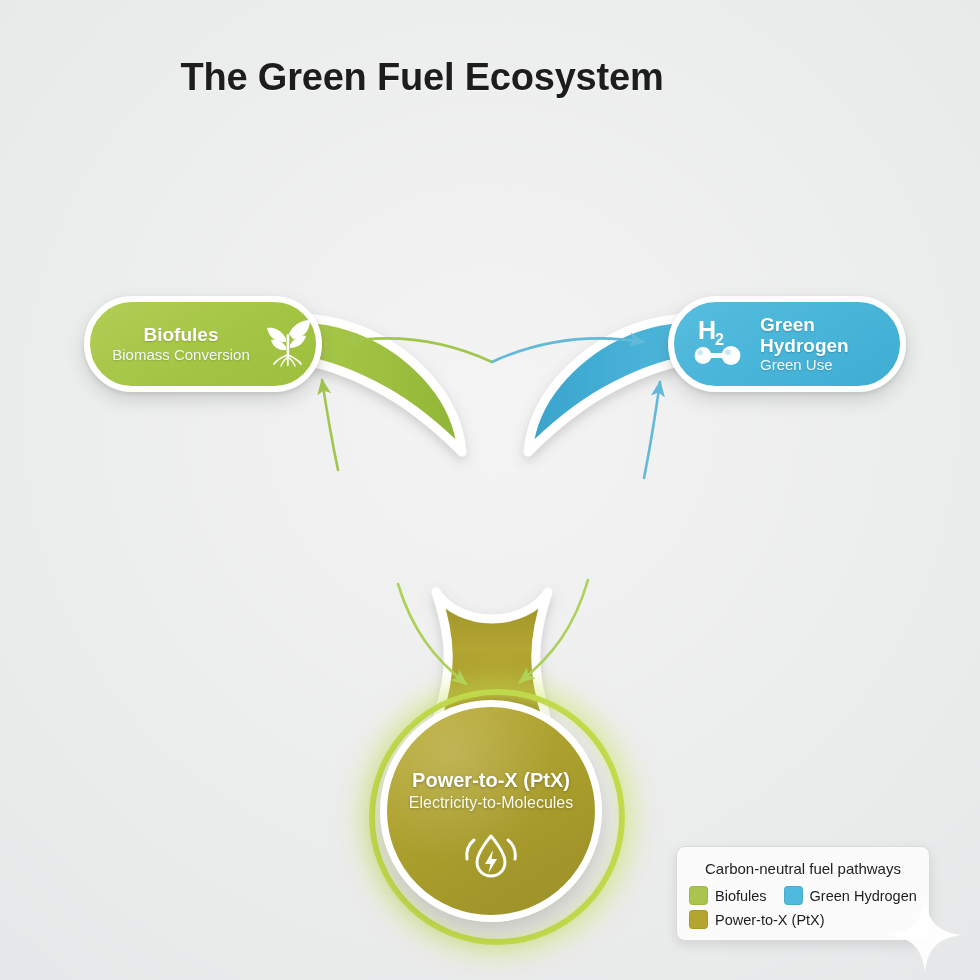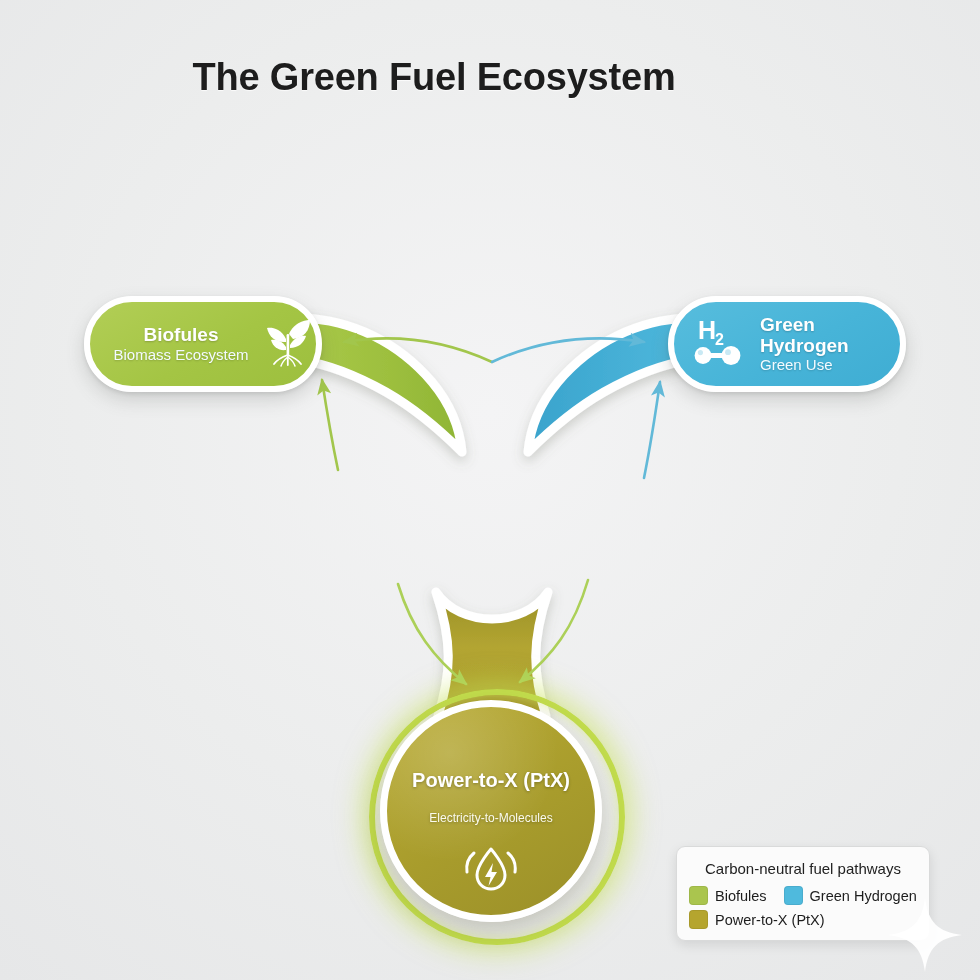--- a/index.html
+++ b/index.html
@@ -7,21 +7,21 @@
     width:980px;height:980px;overflow:hidden;
     background:radial-gradient(circle at 50% 42%, #f4f4f5 0%, #eceded 55%, #e6e7e8 100%);
     font-family:"Liberation Sans", sans-serif;
     position:relative;
   }
   .stage{position:absolute;inset:0;}
   .svg-layer{position:absolute;left:0;top:0;width:980px;height:980px;}
 
   
   .title{
-    position:absolute;left:16px;top:56px;width:836px;text-align:center;
+    position:absolute;left:4px;top:56px;width:836px;text-align:center;
     font-size:38px;font-weight:bold;color:#1d1d1d;letter-spacing:-0.2px;
     text-shadow:0 1px 1px rgba(255,255,255,.8);
   }
 
   
   .node{position:absolute;box-sizing:border-box;}
 
   .pill{
     border-radius:999px;
     border:6px solid #ffffff;
@@ -75,21 +75,21 @@
     left:380px;top:700px;width:222px;height:222px;border-radius:50%;
     border:7px solid #ffffff;
     background:
       radial-gradient(circle at 30% 22%, rgba(255,255,255,.18) 0%, rgba(255,255,255,0) 50%),
       linear-gradient(150deg,#b9ab33 0%,#a89c2c 55%,#9b9029 100%);
     box-shadow:0 0 0 7px rgba(255,255,255,.0), 0 10px 24px rgba(80,80,40,.26);
     display:flex;flex-direction:column;align-items:center;justify-content:flex-start;
     box-sizing:border-box;padding-top:62px;
   }
   #node-ptx .ttl{font-size:20px;font-weight:bold;color:#ffffff;text-shadow:0 1px 3px rgba(0,0,0,.28);}
-  #node-ptx .sub{font-size:12px;color:#fbfbee;margin-top:19px;text-shadow:0 1px 3px rgba(0,0,0,.25);}
+  #node-ptx .sub{font-size:16px;color:#fbfbee;margin-top:2px;text-shadow:0 1px 3px rgba(0,0,0,.25);}
   #node-ptx .icon{margin-top:14px;}
 
   
   .ptx-ring{
     position:absolute;left:369px;top:689px;width:244px;height:244px;border-radius:50%;
     border:6px solid #c2dc4c;
     box-shadow:0 0 26px 8px rgba(200,226,90,.55), inset 0 0 12px rgba(210,232,110,.6);
     pointer-events:none;
   }
 
@@ -186,21 +186,21 @@
       <path d="M 398,584 C 412,630 434,658 466,684" stroke="#acd058" stroke-width="2.6" marker-end="url(#arrGreenLt)"></path>
       <path d="M 588,580 C 574,628 552,656 520,682" stroke="#acd058" stroke-width="2.6" marker-end="url(#arrGreenLt)"></path>
     </g>
   </svg>
 
   <div class="ptx-ring"></div>
 
   <div class="node pill" id="node-biofuels">
     <div class="txt">
       <span class="ttl">Biofules</span>
-      <span class="sub">Biomass Ecosystem</span>
+      <span class="sub">Biomass Conversion</span>
     </div>
     <span class="icon">
       <svg width="56" height="56" viewBox="0 0 56 56" xmlns="http://www.w3.org/2000/svg">
         <g fill="#ffffff">
           <path d="M29,20 C34,8 46,6 50,6 C50,16 44,24 33,25 Z"></path>
           <path d="M26,25 C21,14 11,13 7,14 C9,23 16,29 26,28 Z"></path>
           <path d="M26,33 C22,26 14,25 11,26 C13,33 19,37 26,36 Z"></path>
           <path d="M30,31 C34,23 43,21 46,22 C44,29 38,34 30,34 Z"></path>
           <rect x="26.6" y="20" width="2.6" height="22" rx="1.2"></rect>
           <path d="M27.8,41 C22,43 17,46 14,50" stroke="#ffffff" stroke-width="1.8" fill="none" stroke-linecap="round"></path>

